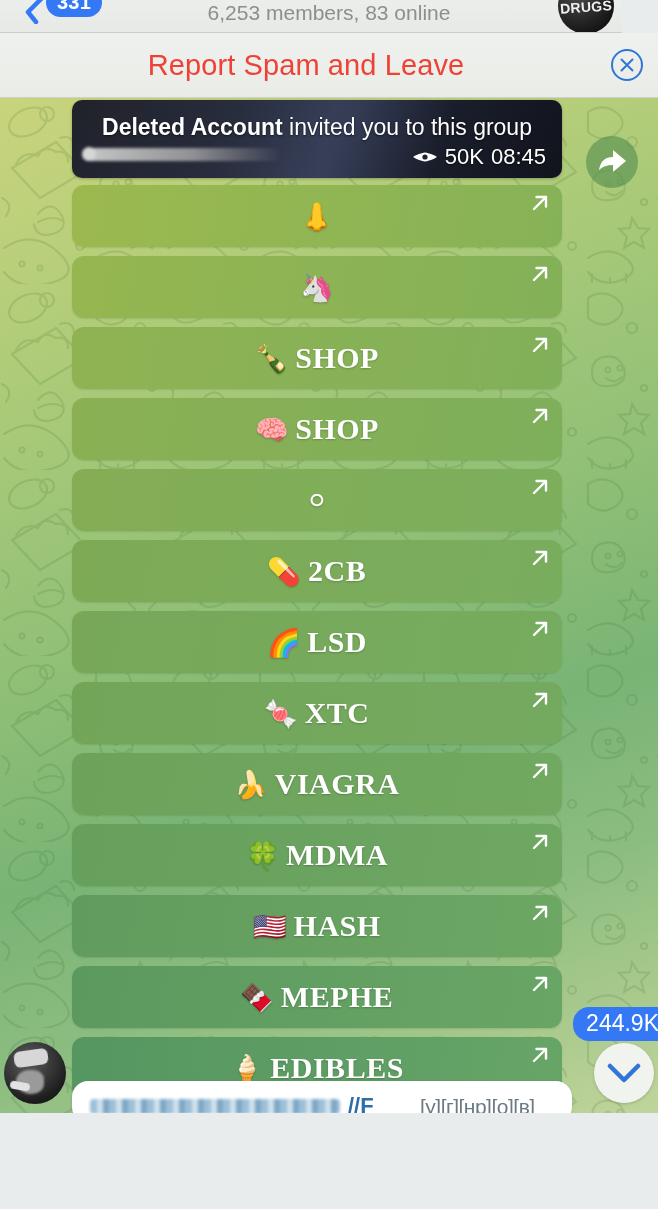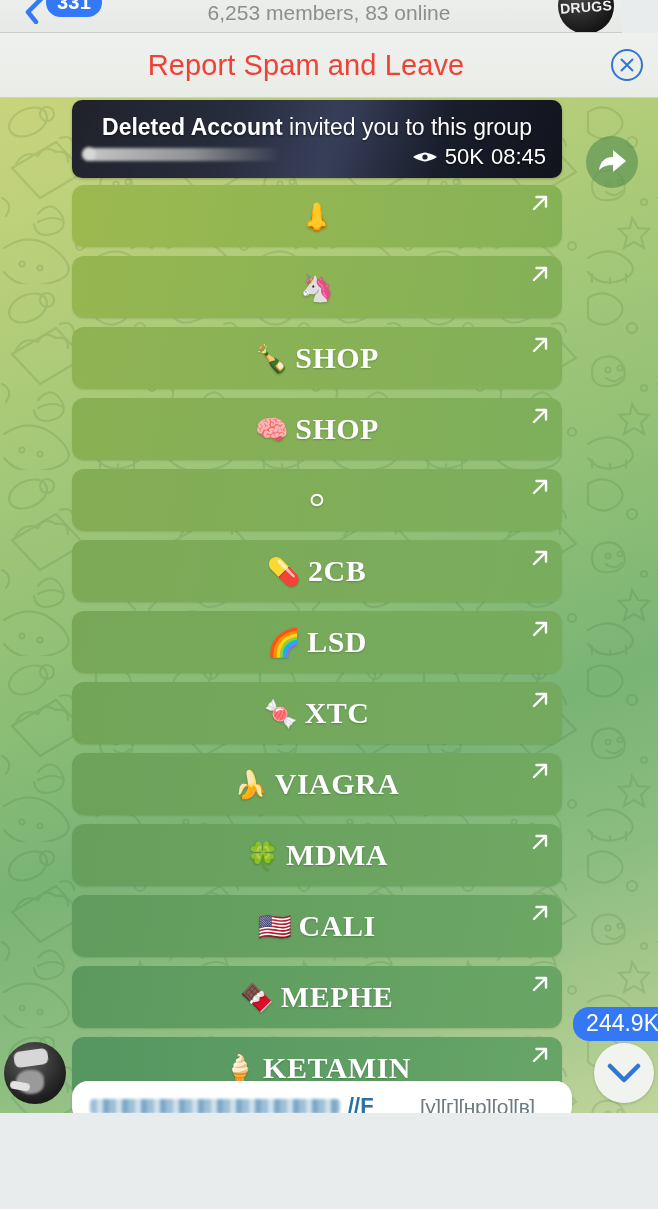--- a/index.html
+++ b/index.html
@@ -416,21 +416,21 @@
         </div>
         <span class="goto">
           <svg width="20" height="20" viewBox="0 0 20 20">
             <path d="M4 16 L16 4 M6.5 4 L16 4 L16 13.5" stroke="#ffffff" stroke-width="2.4" fill="none" stroke-linecap="round" stroke-linejoin="round"></path>
           </svg>
         </span>
       </div>
       <div class="kb-btn" style="background: linear-gradient(100deg, rgb(97, 156, 94) 0%, rgb(108, 167, 100) 100%);">
         <div class="lbl">
           <span class="emo">🇺🇸</span>
-          <span>CALI</span>
+          <span>HASH</span>
         </div>
         <span class="goto">
           <svg width="20" height="20" viewBox="0 0 20 20">
             <path d="M4 16 L16 4 M6.5 4 L16 4 L16 13.5" stroke="#ffffff" stroke-width="2.4" fill="none" stroke-linecap="round" stroke-linejoin="round"></path>
           </svg>
         </span>
       </div>
       <div class="kb-btn" style="background: linear-gradient(100deg, rgb(91, 153, 95) 0%, rgb(105, 166, 101) 100%);">
         <div class="lbl">
           <span class="emo">🍫</span>
@@ -438,21 +438,21 @@
         </div>
         <span class="goto">
           <svg width="20" height="20" viewBox="0 0 20 20">
             <path d="M4 16 L16 4 M6.5 4 L16 4 L16 13.5" stroke="#ffffff" stroke-width="2.4" fill="none" stroke-linecap="round" stroke-linejoin="round"></path>
           </svg>
         </span>
       </div>
       <div class="kb-btn" style="background: linear-gradient(100deg, rgb(85, 150, 97) 0%, rgb(103, 165, 103) 100%);">
         <div class="lbl">
           <span class="emo">🍦</span>
-          <span>KETAMIN</span>
+          <span>EDIBLES</span>
         </div>
         <span class="goto">
           <svg width="20" height="20" viewBox="0 0 20 20">
             <path d="M4 16 L16 4 M6.5 4 L16 4 L16 13.5" stroke="#ffffff" stroke-width="2.4" fill="none" stroke-linecap="round" stroke-linejoin="round"></path>
           </svg>
         </span>
       </div>
       <div class="kb-btn sans" style="background: linear-gradient(100deg, rgb(79, 147, 98) 0%, rgb(100, 164, 104) 100%);">
         <div class="lbl">
           <span class="emo">🛍️</span>

